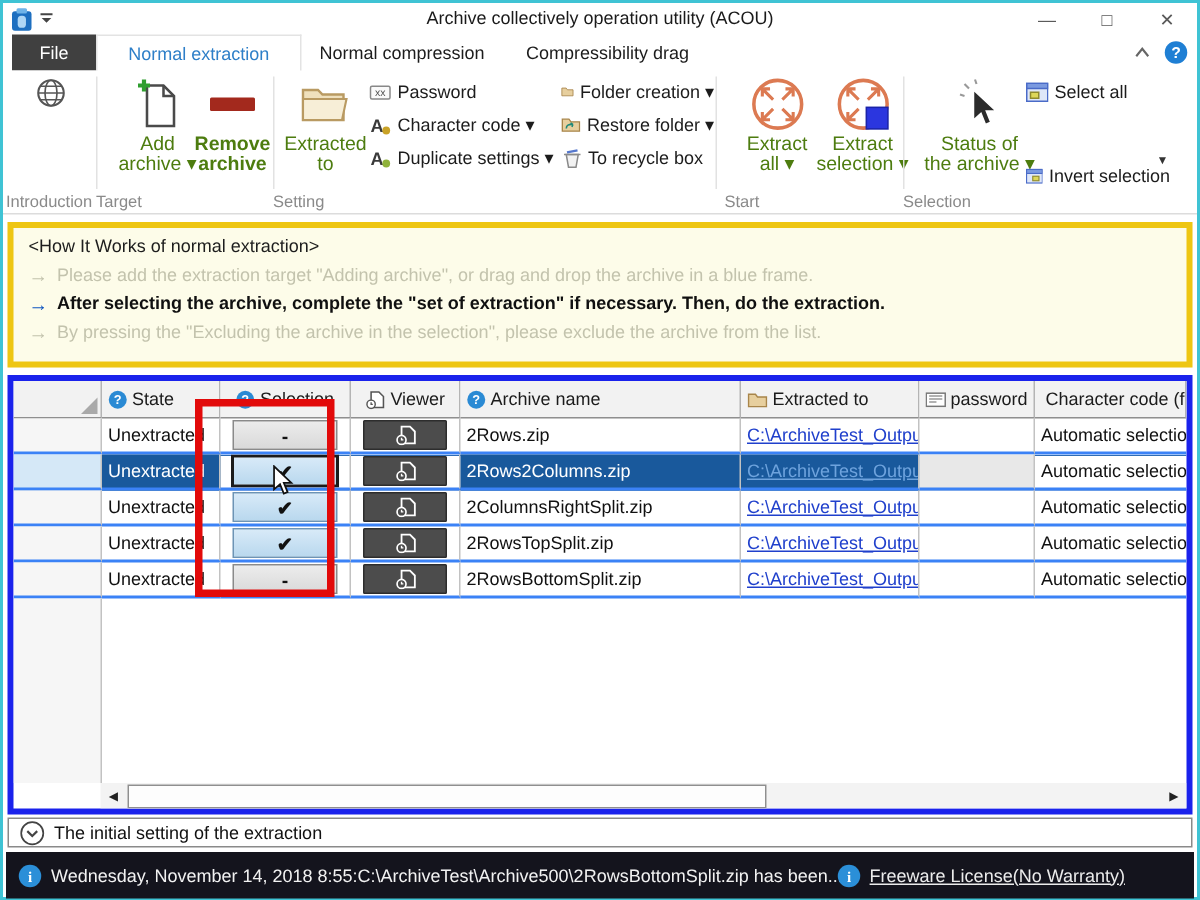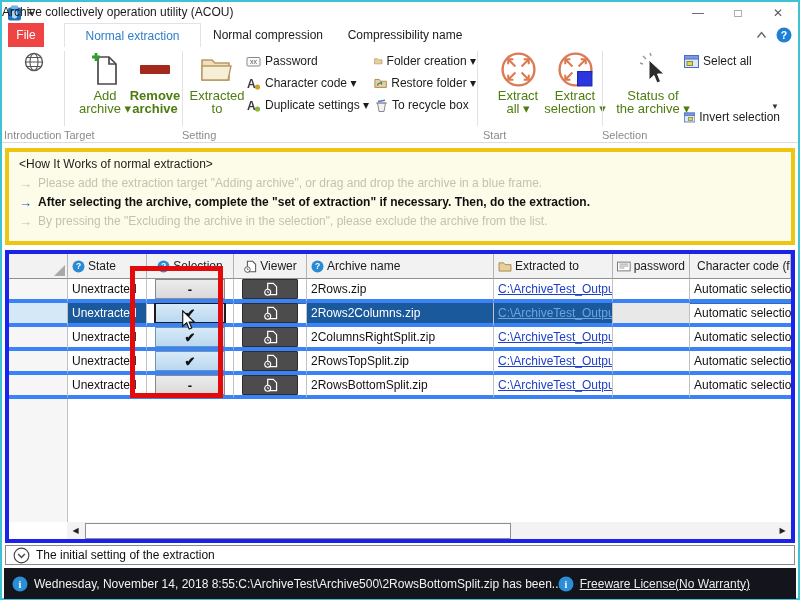--- a/index.html
+++ b/index.html
@@ -4,30 +4,30 @@
 <style>
   html,body{margin:0;padding:0;width:800px;height:600px;overflow:hidden;
     font-family:"Liberation Sans",sans-serif;background:#fff;}
   .win{position:absolute;inset:0;border:2px solid #3fc3d4;background:#fff;box-sizing:border-box;}
   .abs{position:absolute;box-sizing:border-box;}
 
   
   .titlebar{top:0;left:0;right:0;height:21px;background:#fff;}
   .appicon{left:5px;top:3px;}
   .qat{left:24px;top:6px;cursor:default;}
-  .wtitle{left:0;right:0;top:3px;font-size:12px;color:#1a1a1a;}
+  .wtitle{left:0;right:0;top:3px;text-align:center;font-size:12px;color:#1a1a1a;}
   .wbtns{right:0;top:0;height:21px;display:flex;}
   .wbtn{width:40px;height:21px;display:flex;align-items:center;justify-content:center;
     font-size:12px;color:#5a5a5a;}
 
   
   .tabbar{top:21px;left:0;right:0;height:24px;background:#fff;}
   .tab{position:absolute;top:0;height:24px;display:flex;align-items:center;justify-content:center;
     font-size:12px;color:#1c1c1c;}
-  .tab-file{left:6px;width:36px;background:#ef4444;color:#fff;}
+  .tab-file{left:6px;width:56px;background:#404040;color:#fff;}
   .tab-active{color:#2e7fc8;background:#fff;border:1px solid #e3e3e3;border-bottom:none;}
   .tabicons{position:absolute;right:6px;top:4px;display:flex;gap:8px;align-items:center;}
 
   
   .ribbon{top:45px;left:0;right:0;height:96px;background:#fff;border-bottom:1px solid #dcdcdc;}
   .rgroup{position:absolute;top:0;bottom:0;}
   .rsep{position:absolute;top:4px;bottom:16px;width:1px;background:#e2e2e2;}
   .glabel{position:absolute;bottom:1px;left:0;right:0;text-align:left;font-size:11px;color:#8a8a8a;
     white-space:nowrap;}
   .bigbtn{position:absolute;top:2px;display:flex;flex-direction:column;align-items:center;}
@@ -45,21 +45,21 @@
   .ib-line{display:flex;gap:6px;font-size:12px;line-height:19px;align-items:center;}
   .ib-arrow{font-weight:bold;font-size:13px;}
   .dim .ib-arrow,.dim .ib-text{color:#c3c3ad;}
   .hot .ib-arrow{color:#1056c0;}
   .hot .ib-text{color:#101010;font-weight:bold;}
 
   
   .tframe{top:248px;left:3px;right:3px;height:293px;border:4px solid #1a22ec;background:#fff;overflow:hidden;}
   .trow{display:flex;height:24px;}
   .thead{height:25px;}
-  .cell{border-right:1px solid #c2c2c2;border-bottom:4px solid #3b82f6;overflow:hidden;
+  .cell{border-right:1px solid #c2c2c2;border-bottom:2px solid #3b82f6;overflow:hidden;
     display:flex;align-items:center;padding:0 4px;font-size:12px;color:#111;white-space:nowrap;gap:3px;}
   .thead .cell{background:#f2f2f2;border-right:1px solid #b4b4b4;border-bottom:1px solid #8f8f8f;color:#1b1b1b;}
   .c-hdr{width:58px;padding:0;background:#f6f6f6;position:relative;}
   .c-state{width:70px;}
   .c-sel{width:78px;justify-content:center;}
   .c-view{width:64px;justify-content:center;}
   .c-name{width:178px;}
   .c-extr{width:110px;}
   .c-pwd{width:68px;}
   .c-char{flex:1;border-right:none;}
@@ -128,21 +128,21 @@
       <div class="wbtn">—</div>
       <div class="wbtn">□</div>
       <div class="wbtn">✕</div>
     </div>
   </div>
 
   <div class="abs tabbar">
     <div class="tab tab-file">File</div>
     <div class="tab tab-active" style="left:62px;width:135px;">Normal extraction</div>
     <div class="tab" style="left:197px;width:138px;">Normal compression</div>
-    <div class="tab" style="left:335px;width:136px;">Compressibility name</div>
+    <div class="tab" style="left:335px;width:136px;">Compressibility drag</div>
     <div class="tabicons">
       <span>
         <svg width="13" height="12" viewBox="0 0 13 12">
             <path d="M2.5 8.5 L6.5 3.5 L10.5 8.5" fill="none" stroke="#666" stroke-width="1.4"></path>
           </svg>
       </span>
       <span>
         <svg width="16" height="16" viewBox="0 0 16 16">
             <circle cx="8" cy="8" r="7.5" fill="#1f7fd4"></circle>
             <text x="8" y="11.6" font-size="10.5" font-weight="bold" text-anchor="middle" fill="#fff">?</text>

